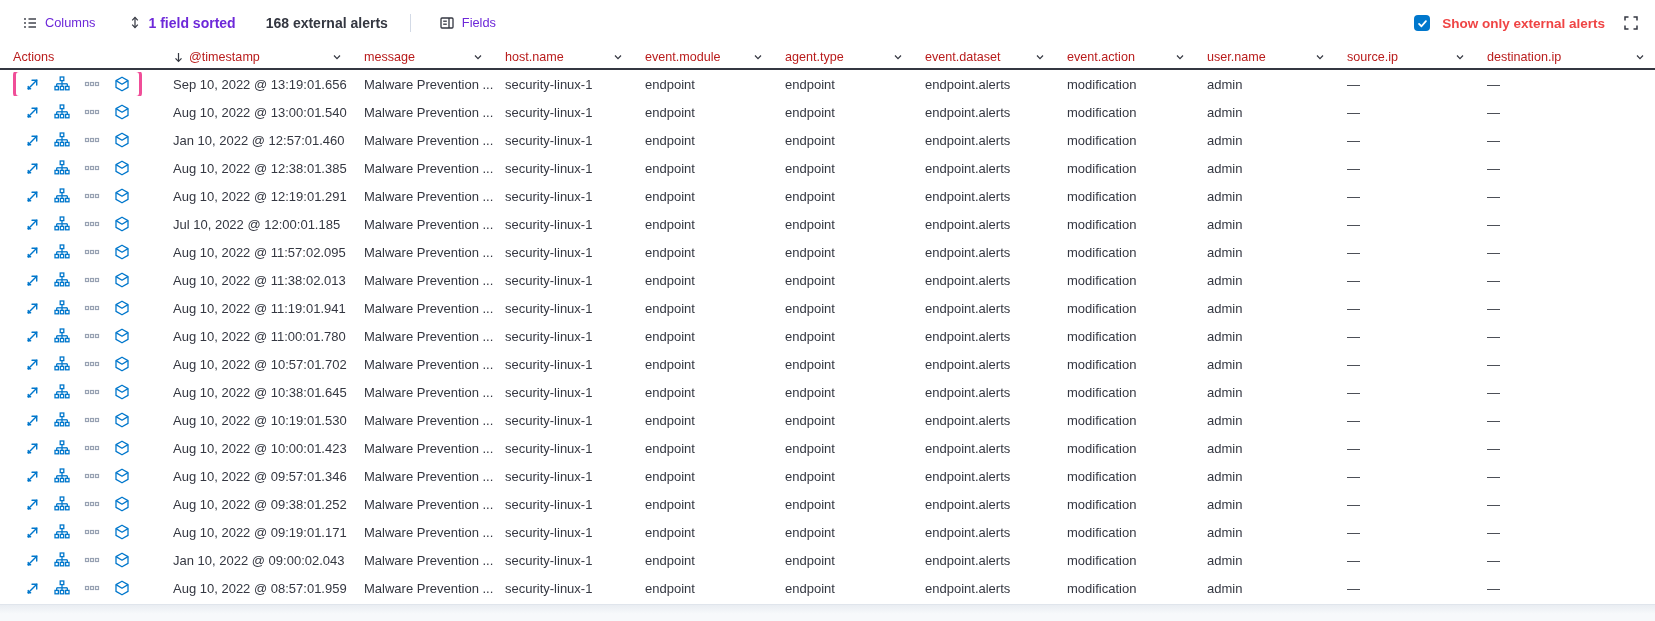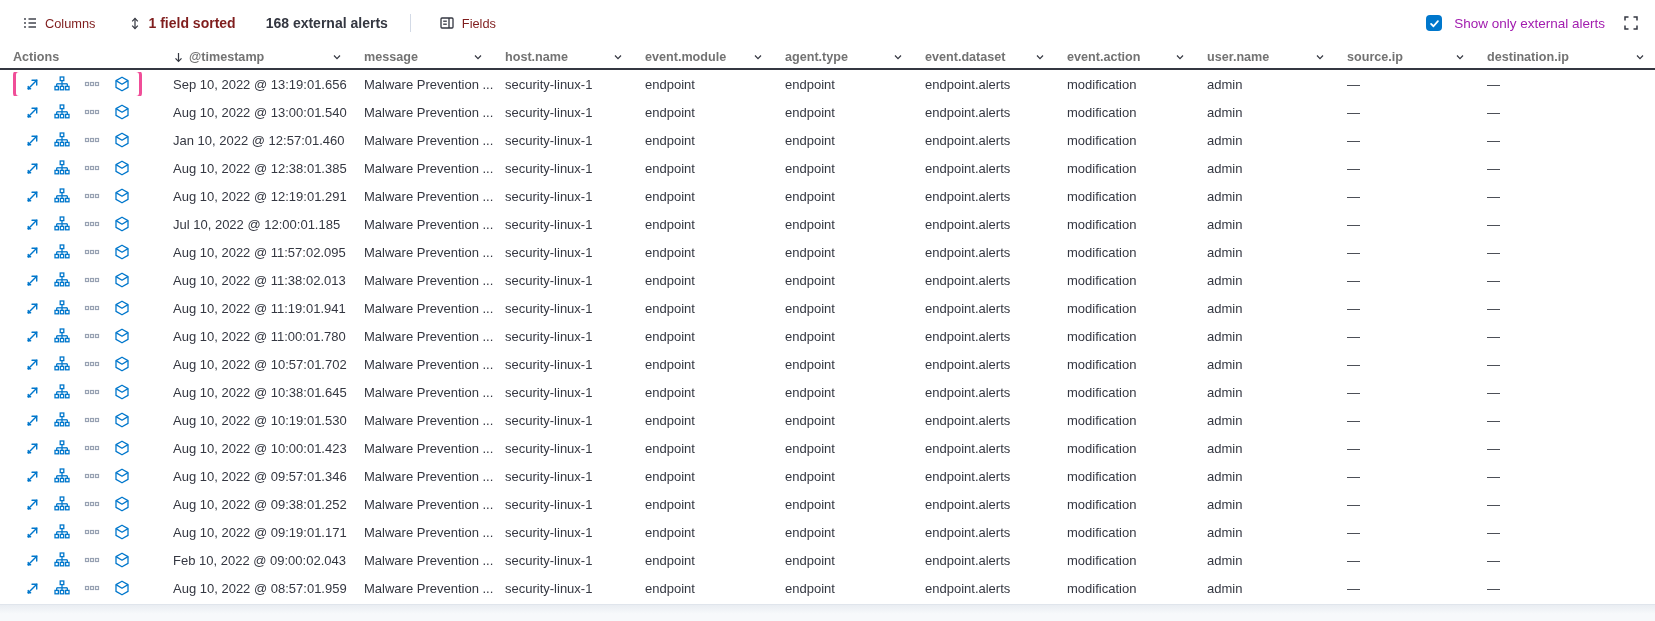--- a/index.html
+++ b/index.html
@@ -4,35 +4,35 @@
 <style>
   * { margin:0; padding:0; box-sizing:border-box; }
   html,body { background:#fff; }
   body { font-family:"Liberation Sans", sans-serif; color:#343741; }
   .page { position:relative; width:1655px; height:621px; background:#fff; overflow:hidden; }
 
   
   .toolbar { display:flex; align-items:center; justify-content:space-between; height:46px; padding:0 14px 0 16px; }
   .tb-left { display:flex; align-items:center; gap:14px; }
   .tb-right { display:flex; align-items:center; gap:12px; }
-  .tb-btn { display:flex; align-items:center; gap:7px; background:none; border:none; cursor:pointer;
-            font-family:inherit; font-size:12.8px; font-weight:500; color:#7f1d1d; padding:4px 6px; }
+  .tb-btn { display:flex; gap:7px; background:none; border:none; cursor:pointer;
+            font-family:inherit; font-size:12.8px; font-weight:500; color:#6d28d9; padding:4px 6px; }
   .tb-bold { font-weight:700; font-size:14px; }
   .tb-sort { margin-left:6px; }
   .tb-count { margin-left:10px; }
   .tb-divider { width:1px; height:18px; background:#d3dae6; margin:0 8px; }
   .checkbox { width:16px; height:16px; border-radius:4px; background:#0077cc; display:flex; align-items:center; justify-content:center; cursor:pointer; }
-  .show-only-label { font-size:13.5px; font-weight:400; color:#a21caf; }
+  .show-only-label { font-size:13.5px; font-weight:700; color:#ef4444; }
   .fullscreen-btn { background:none; border:none; cursor:pointer; display:flex; padding:2px; margin-left:4px; }
 
   
   .grid { width:1655px; }
   .grid-cols { display:grid; grid-template-columns:160px 192px 141px 140px 140px 140px 142px 140px 140px 140px minmax(140px,1fr); align-items:center; }
   .ghead { height:24px; border-bottom:2px solid #343741; }
-  .hcell { display:flex; align-items:center; justify-content:space-between; height:100%; padding:0 9px 0 12px; font-size:12.6px; font-weight:700; color:#737373; white-space:nowrap; overflow:hidden; cursor:pointer; }
+  .hcell { display:flex; align-items:center; justify-content:space-between; height:100%; padding:0 9px 0 12px; font-size:12.6px; font-weight:400; color:#b91c1c; white-space:nowrap; overflow:hidden; cursor:pointer; }
   .hcell .hlabel { display:flex; align-items:center; gap:4px; }
   .hcell.actions { padding-left:13px; cursor:default; }
   .chev { flex:none; }
 
   .row { height:28px; }
   .cell { padding:0 10px 0 12px; font-size:13px; color:#343741; white-space:nowrap; overflow:hidden; }
   .cell.c-timestamp { padding-left:13px; }
   .actions-cell { padding:0 0 0 16px; display:flex; align-items:center; }
   .action-icons { display:flex; align-items:center; gap:14px; padding:4px 9px; border-radius:3px; }
   .row.highlighted .action-icons { box-shadow:0 0 0 3px #f04e98; }
@@ -1117,21 +1117,21 @@
           </svg>
         </button>
         <button class="action-btn">
           <svg width="16" height="16" viewBox="0 0 16 16" fill="none" stroke="#0077cc" stroke-width="1.3" stroke-linejoin="round">
             <polygon points="8,1.2 14,4.6 14,11.4 8,14.8 2,11.4 2,4.6"></polygon>
             <polyline points="2,4.6 8,8.2 14,4.6"></polyline>
           </svg>
         </button>
       </div>
     </div>
-    <div class="cell c-timestamp">Feb 10, 2022 @ 09:00:02.043</div>
+    <div class="cell c-timestamp">Jan 10, 2022 @ 09:00:02.043</div>
     <div class="cell">Malware Prevention ...</div>
     <div class="cell">security-linux-1</div>
     <div class="cell">endpoint</div>
     <div class="cell">endpoint</div>
     <div class="cell">endpoint.alerts</div>
     <div class="cell">modification</div>
     <div class="cell">admin</div>
     <div class="cell">—</div>
     <div class="cell">—</div>
   </div>

